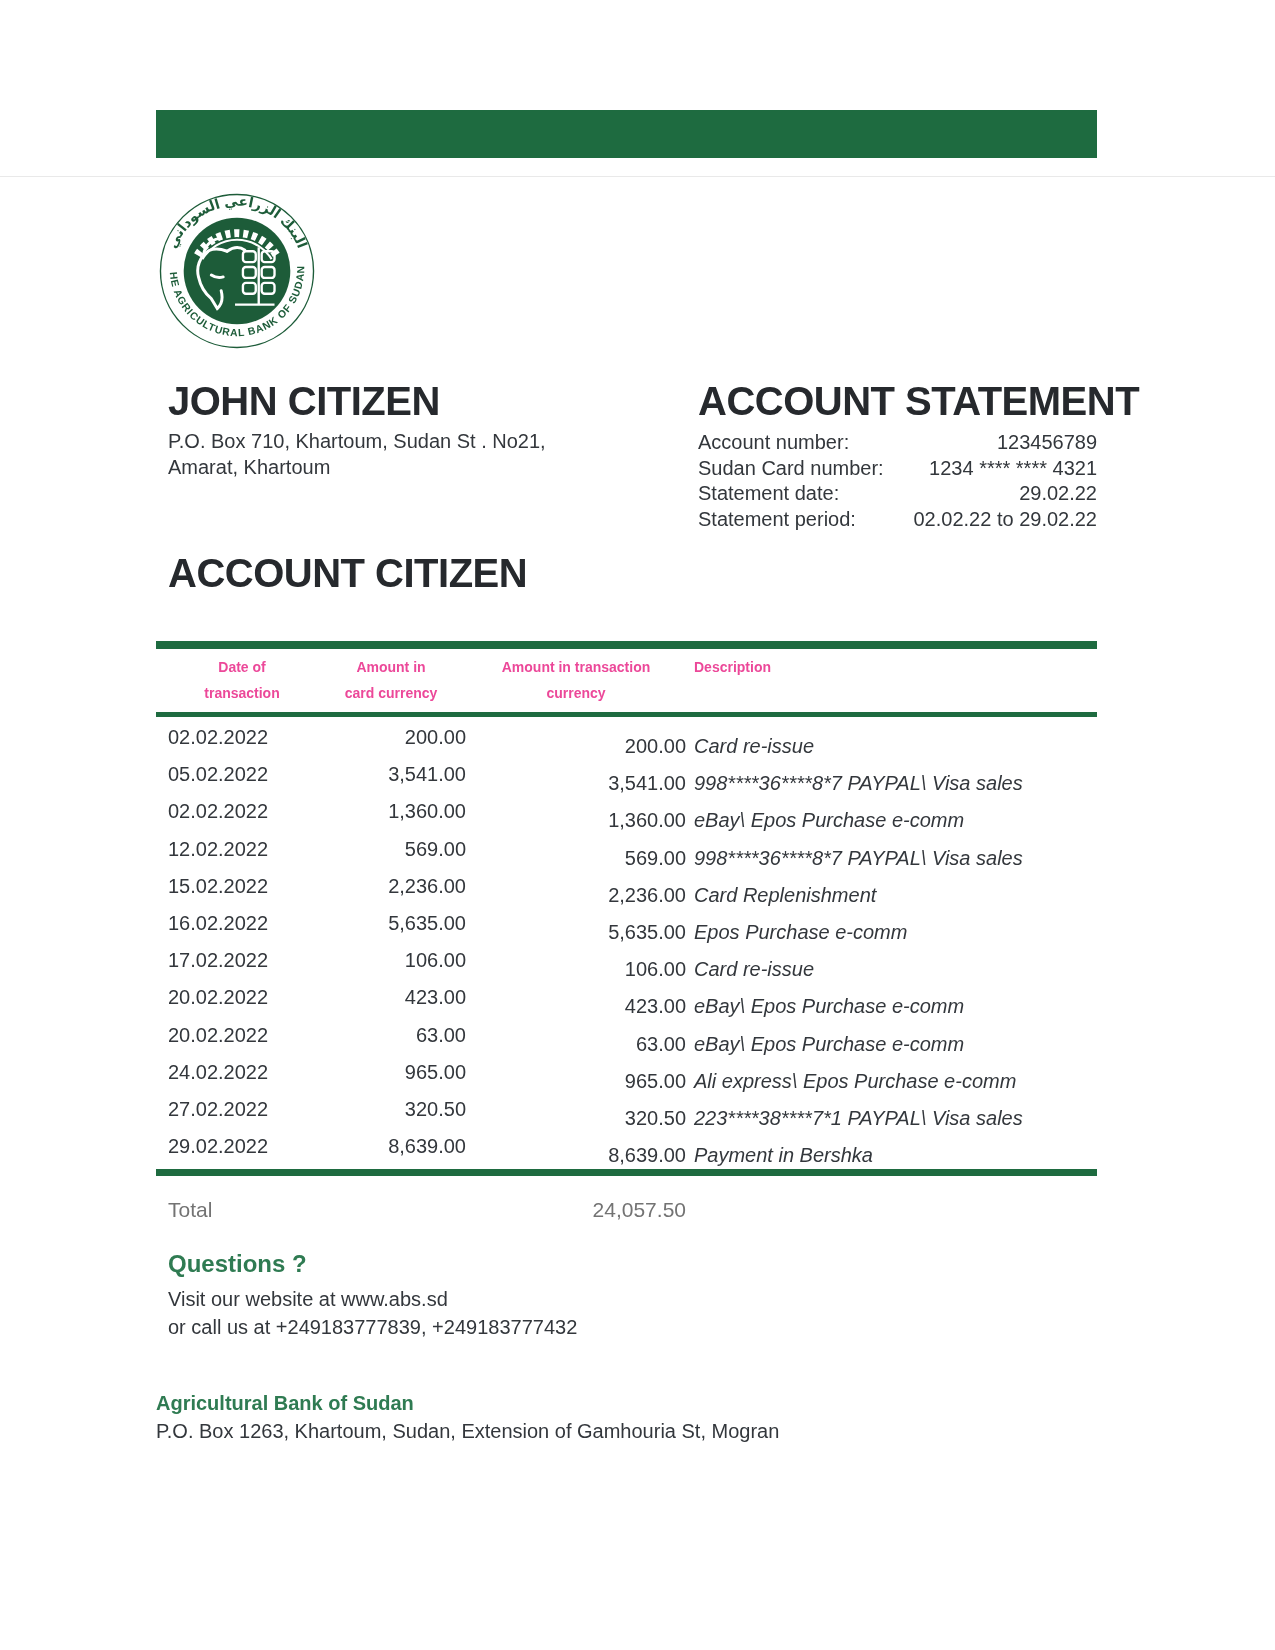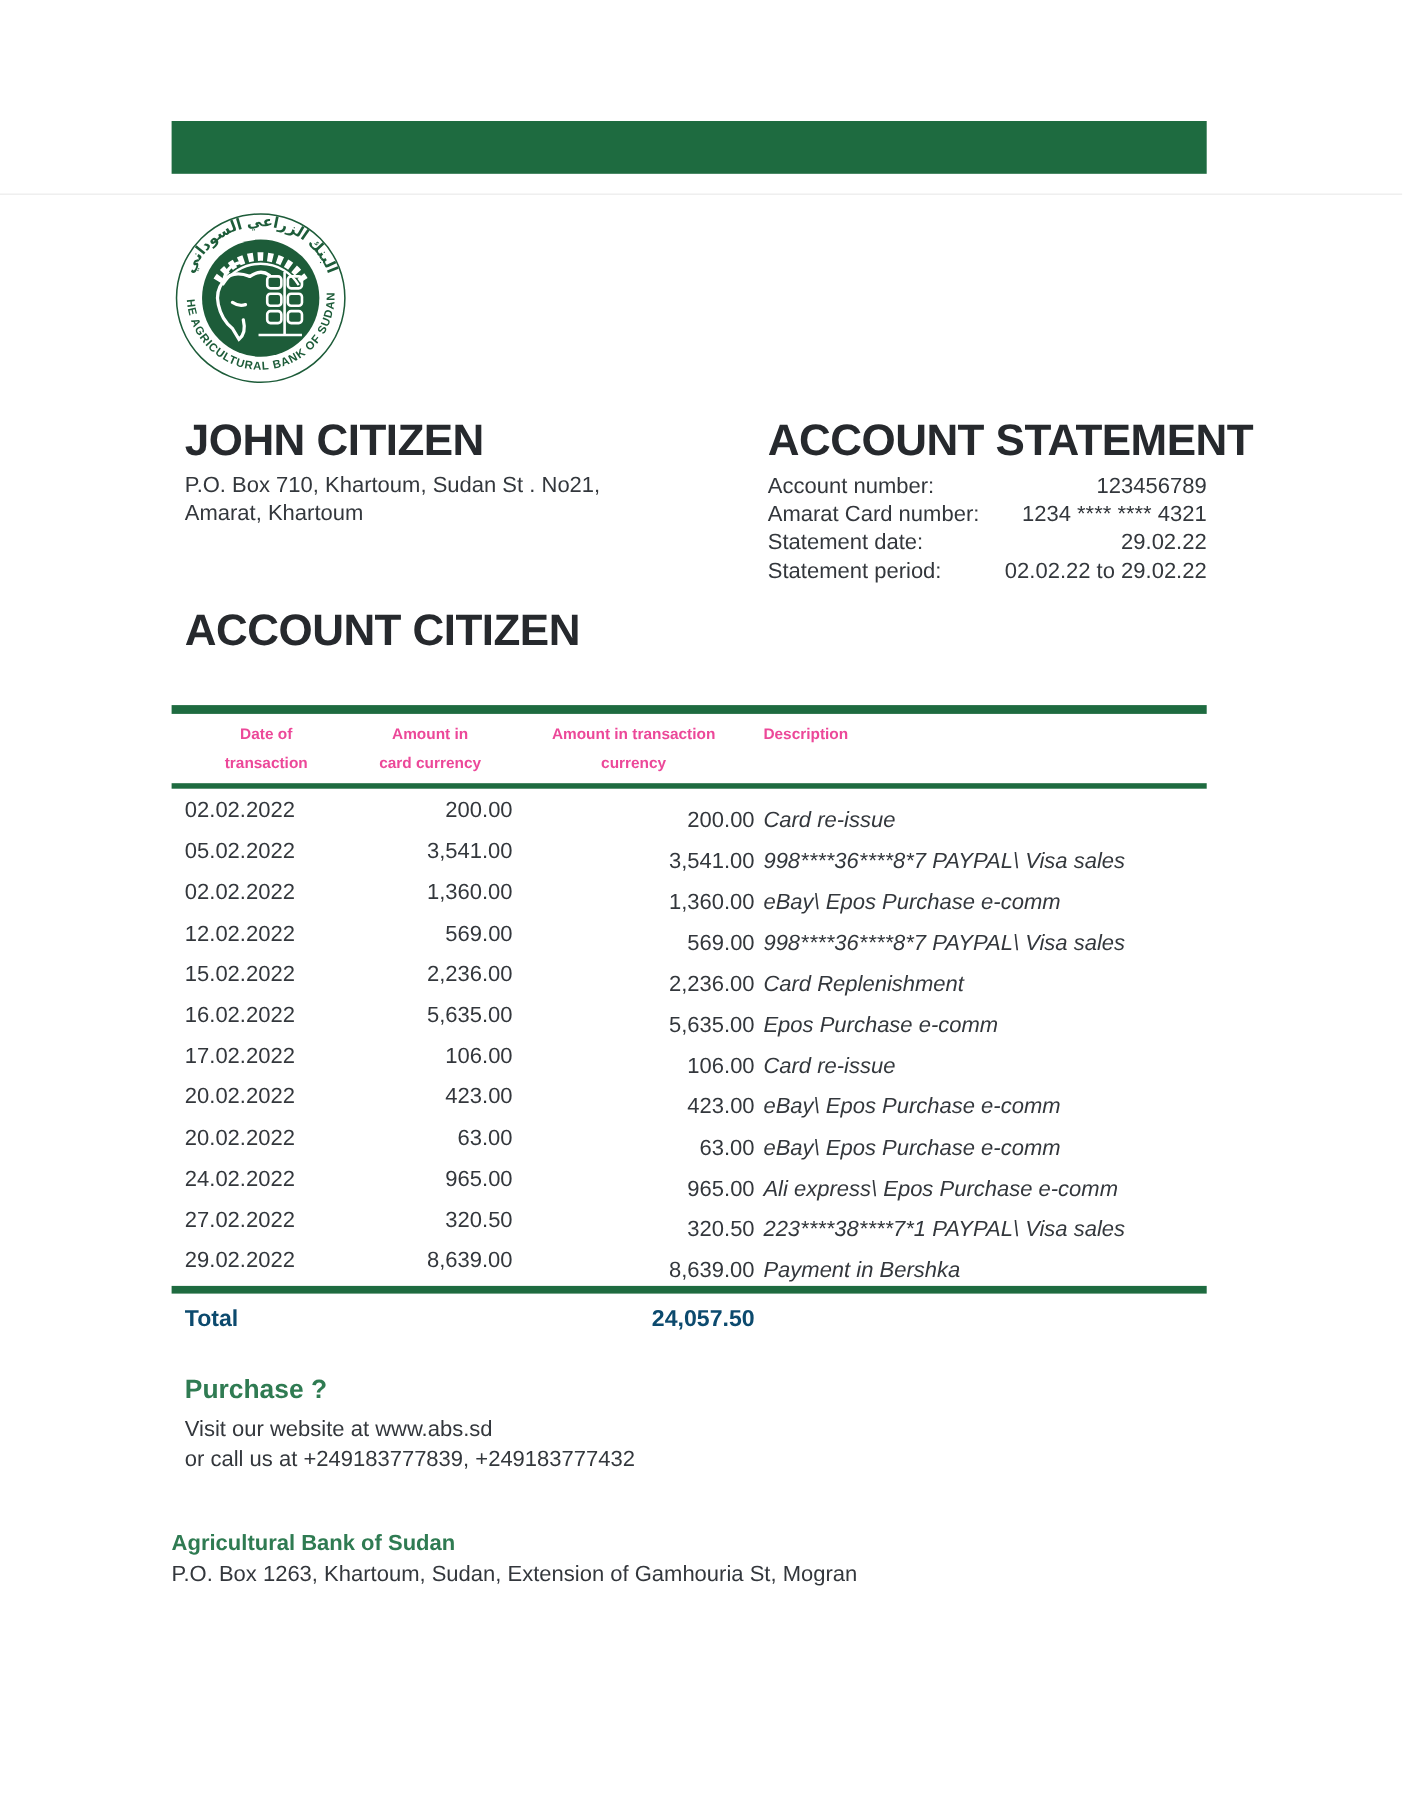--- a/index.html
+++ b/index.html
@@ -46,21 +46,21 @@
   .th.h2{padding-left:10px;}
   .th.h4{text-align:left;padding-left:8px;}
   .rule2{height:5px;background:var(--table-line);}
   .tbody{padding-top:6px;}
   .trow{height:37.2px;font-size:20px;color:var(--text-body);}
   .trow .c1{padding-left:12px;padding-top:3px;}
   .trow .c2{text-align:right;padding-top:3px;white-space:nowrap;}
   .trow .c3{text-align:right;padding-top:12px;white-space:nowrap;}
   .trow .c4{padding-left:8px;padding-top:12px;white-space:nowrap;font-style:italic;}
   .bar3{height:7px;background:var(--table-line);}
-  .total-row{padding-top:11px;font-weight:700;color:#0c4a6e;}
+  .total-row{padding-top:22px;font-weight:400;color:#737373;}
   .total-row .t1{font-size:21px;padding-left:12px;}
   .total-row .t3{font-size:21px;text-align:right;}
 
   .questions{position:absolute;left:168px;top:1248px;}
   .questions-title{font-size:24px;font-weight:700;color:var(--accent-green);line-height:32px;}
   .questions-line{font-size:20px;line-height:26px;color:var(--text-body);margin-top:2px;}
   .questions-line.first{margin-top:6px;}
 
   .footer{position:absolute;left:156px;top:1390px;width:941px;}
   .footer-bank{font-size:20px;font-weight:700;color:var(--accent-green);line-height:26px;}
@@ -119,21 +119,21 @@
   </div>
 
   <div class="statement">
     <div class="statement-title">ACCOUNT STATEMENT</div>
     <div class="statement-fields">
       <div class="field-row">
         <span class="label">Account number:</span>
         <span class="value">123456789</span>
       </div>
       <div class="field-row">
-        <span class="label">Amarat Card number:</span>
+        <span class="label">Sudan Card number:</span>
         <span class="value">1234 **** **** 4321</span>
       </div>
       <div class="field-row">
         <span class="label">Statement date:</span>
         <span class="value">29.02.22</span>
       </div>
       <div class="field-row">
         <span class="label">Statement period:</span>
         <span class="value">02.02.22 to 29.02.22</span>
       </div>
@@ -250,21 +250,21 @@
     <div class="bar3"></div>
     <div class="total-row grid">
       <div class="t1">Total</div>
       <div class="t2"></div>
       <div class="t3">24,057.50</div>
       <div class="t4"></div>
     </div>
   </div>
 
   <div class="questions">
-    <div class="questions-title">Purchase ?</div>
+    <div class="questions-title">Questions ?</div>
     <div class="questions-line first">Visit our website at www.abs.sd</div>
     <div class="questions-line">or call us at +249183777839, +249183777432</div>
   </div>
 
   <div class="footer">
     <div class="footer-bank">Agricultural Bank of Sudan</div>
     <div class="footer-addr">P.O. Box 1263, Khartoum, Sudan, Extension of Gamhouria St, Mogran</div>
   </div>
 
 </div>

